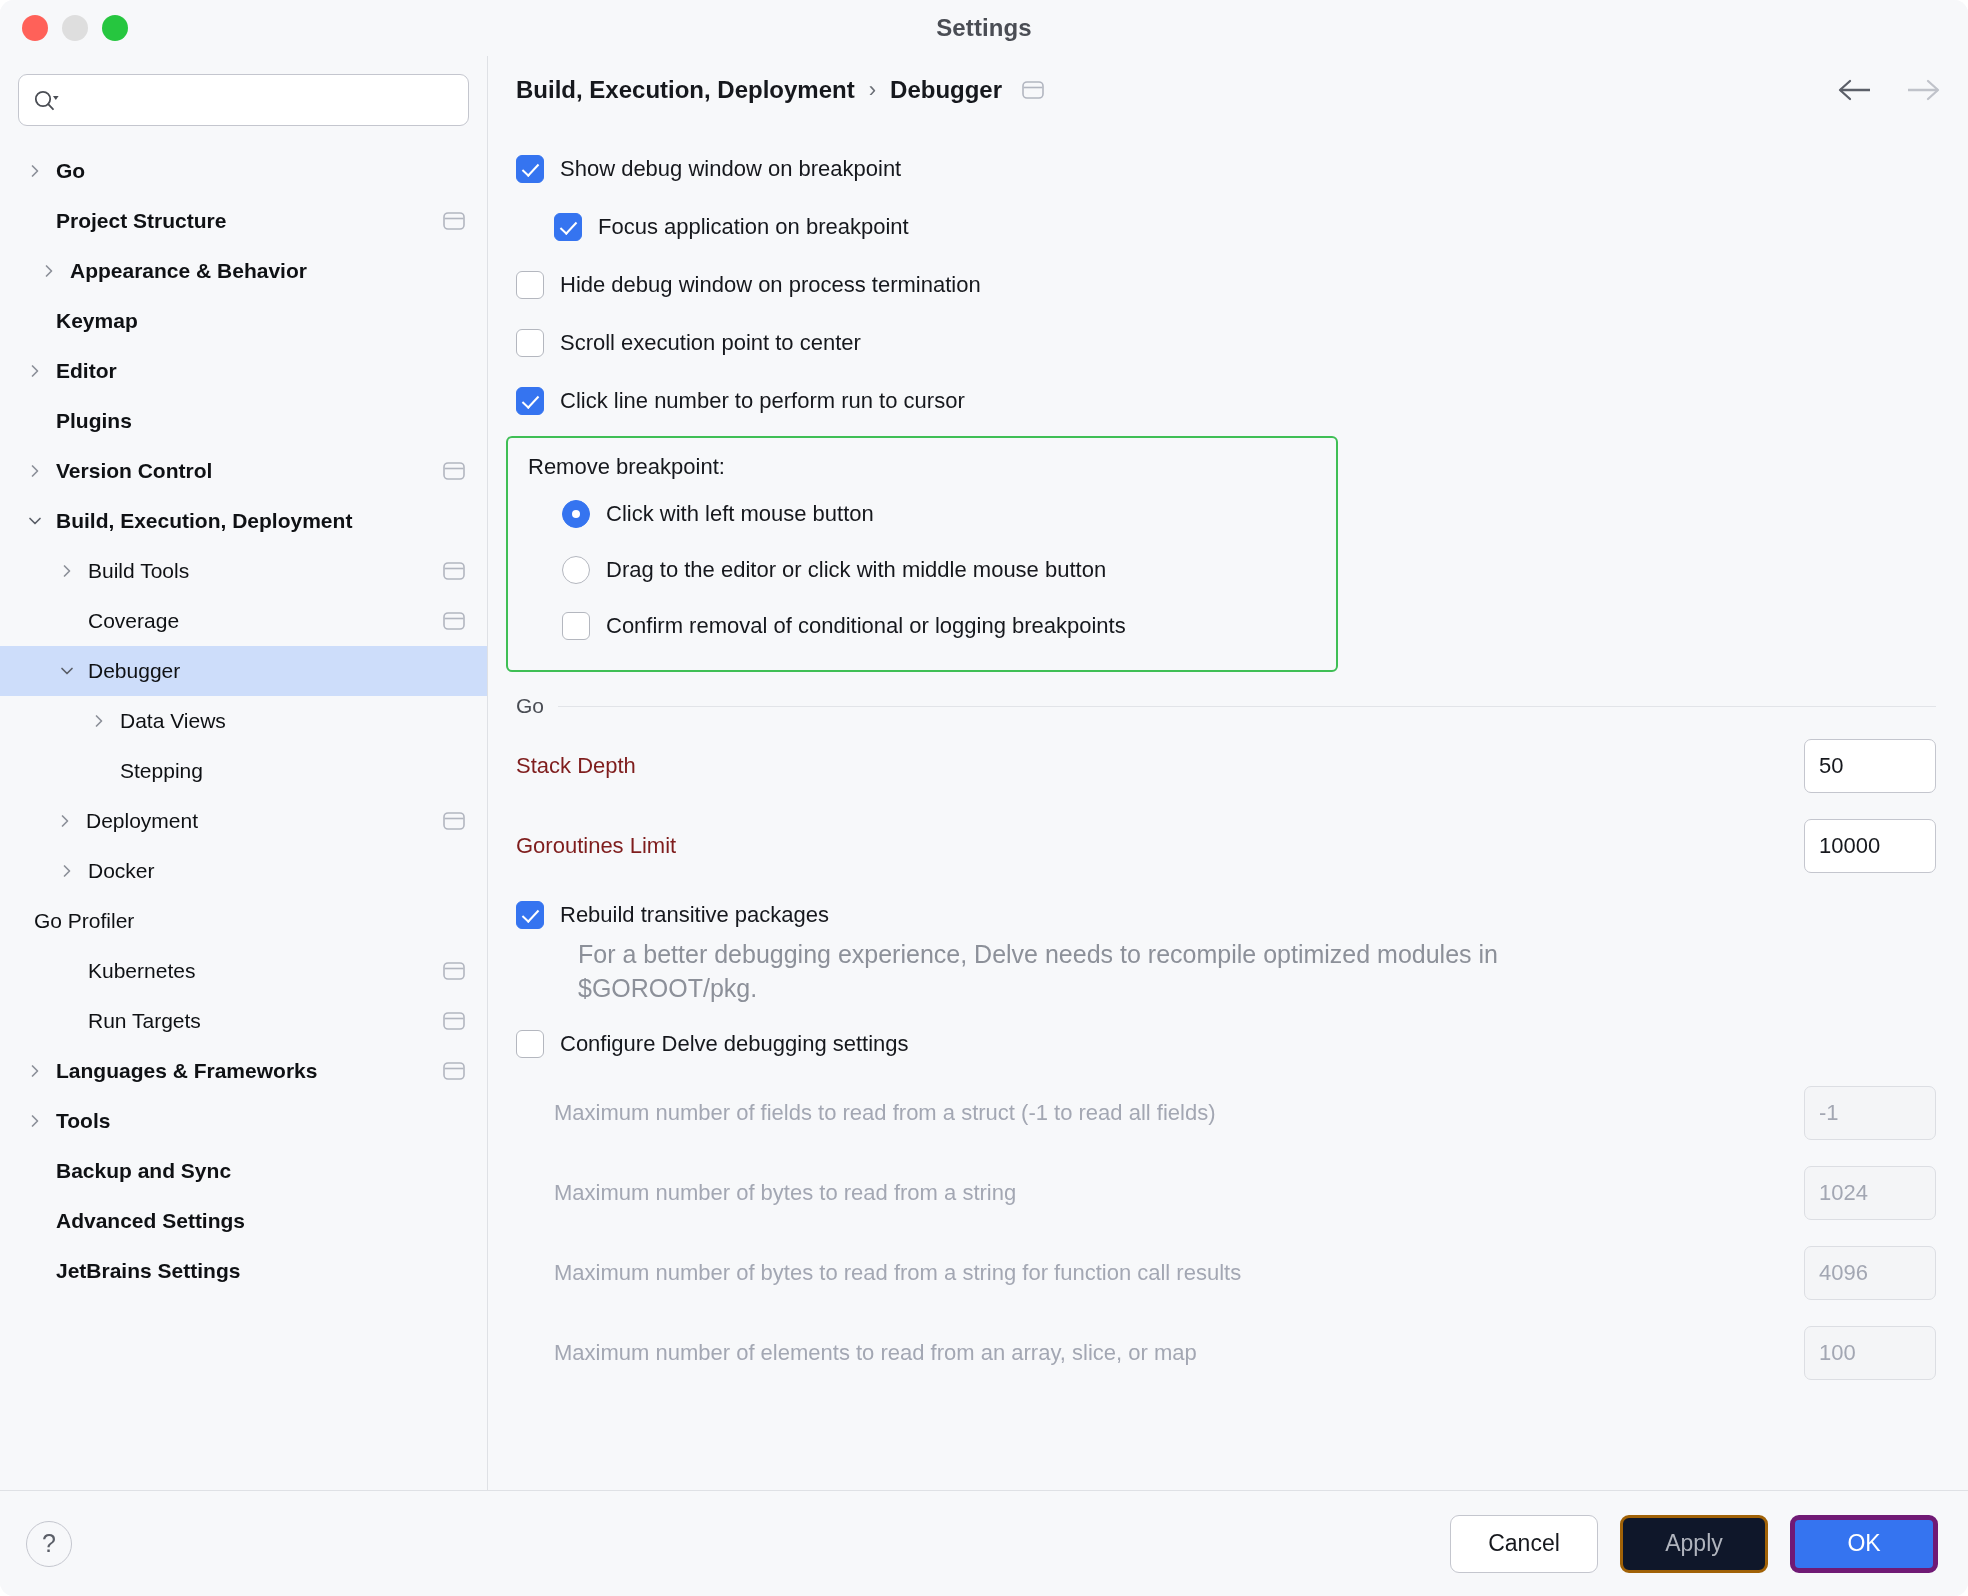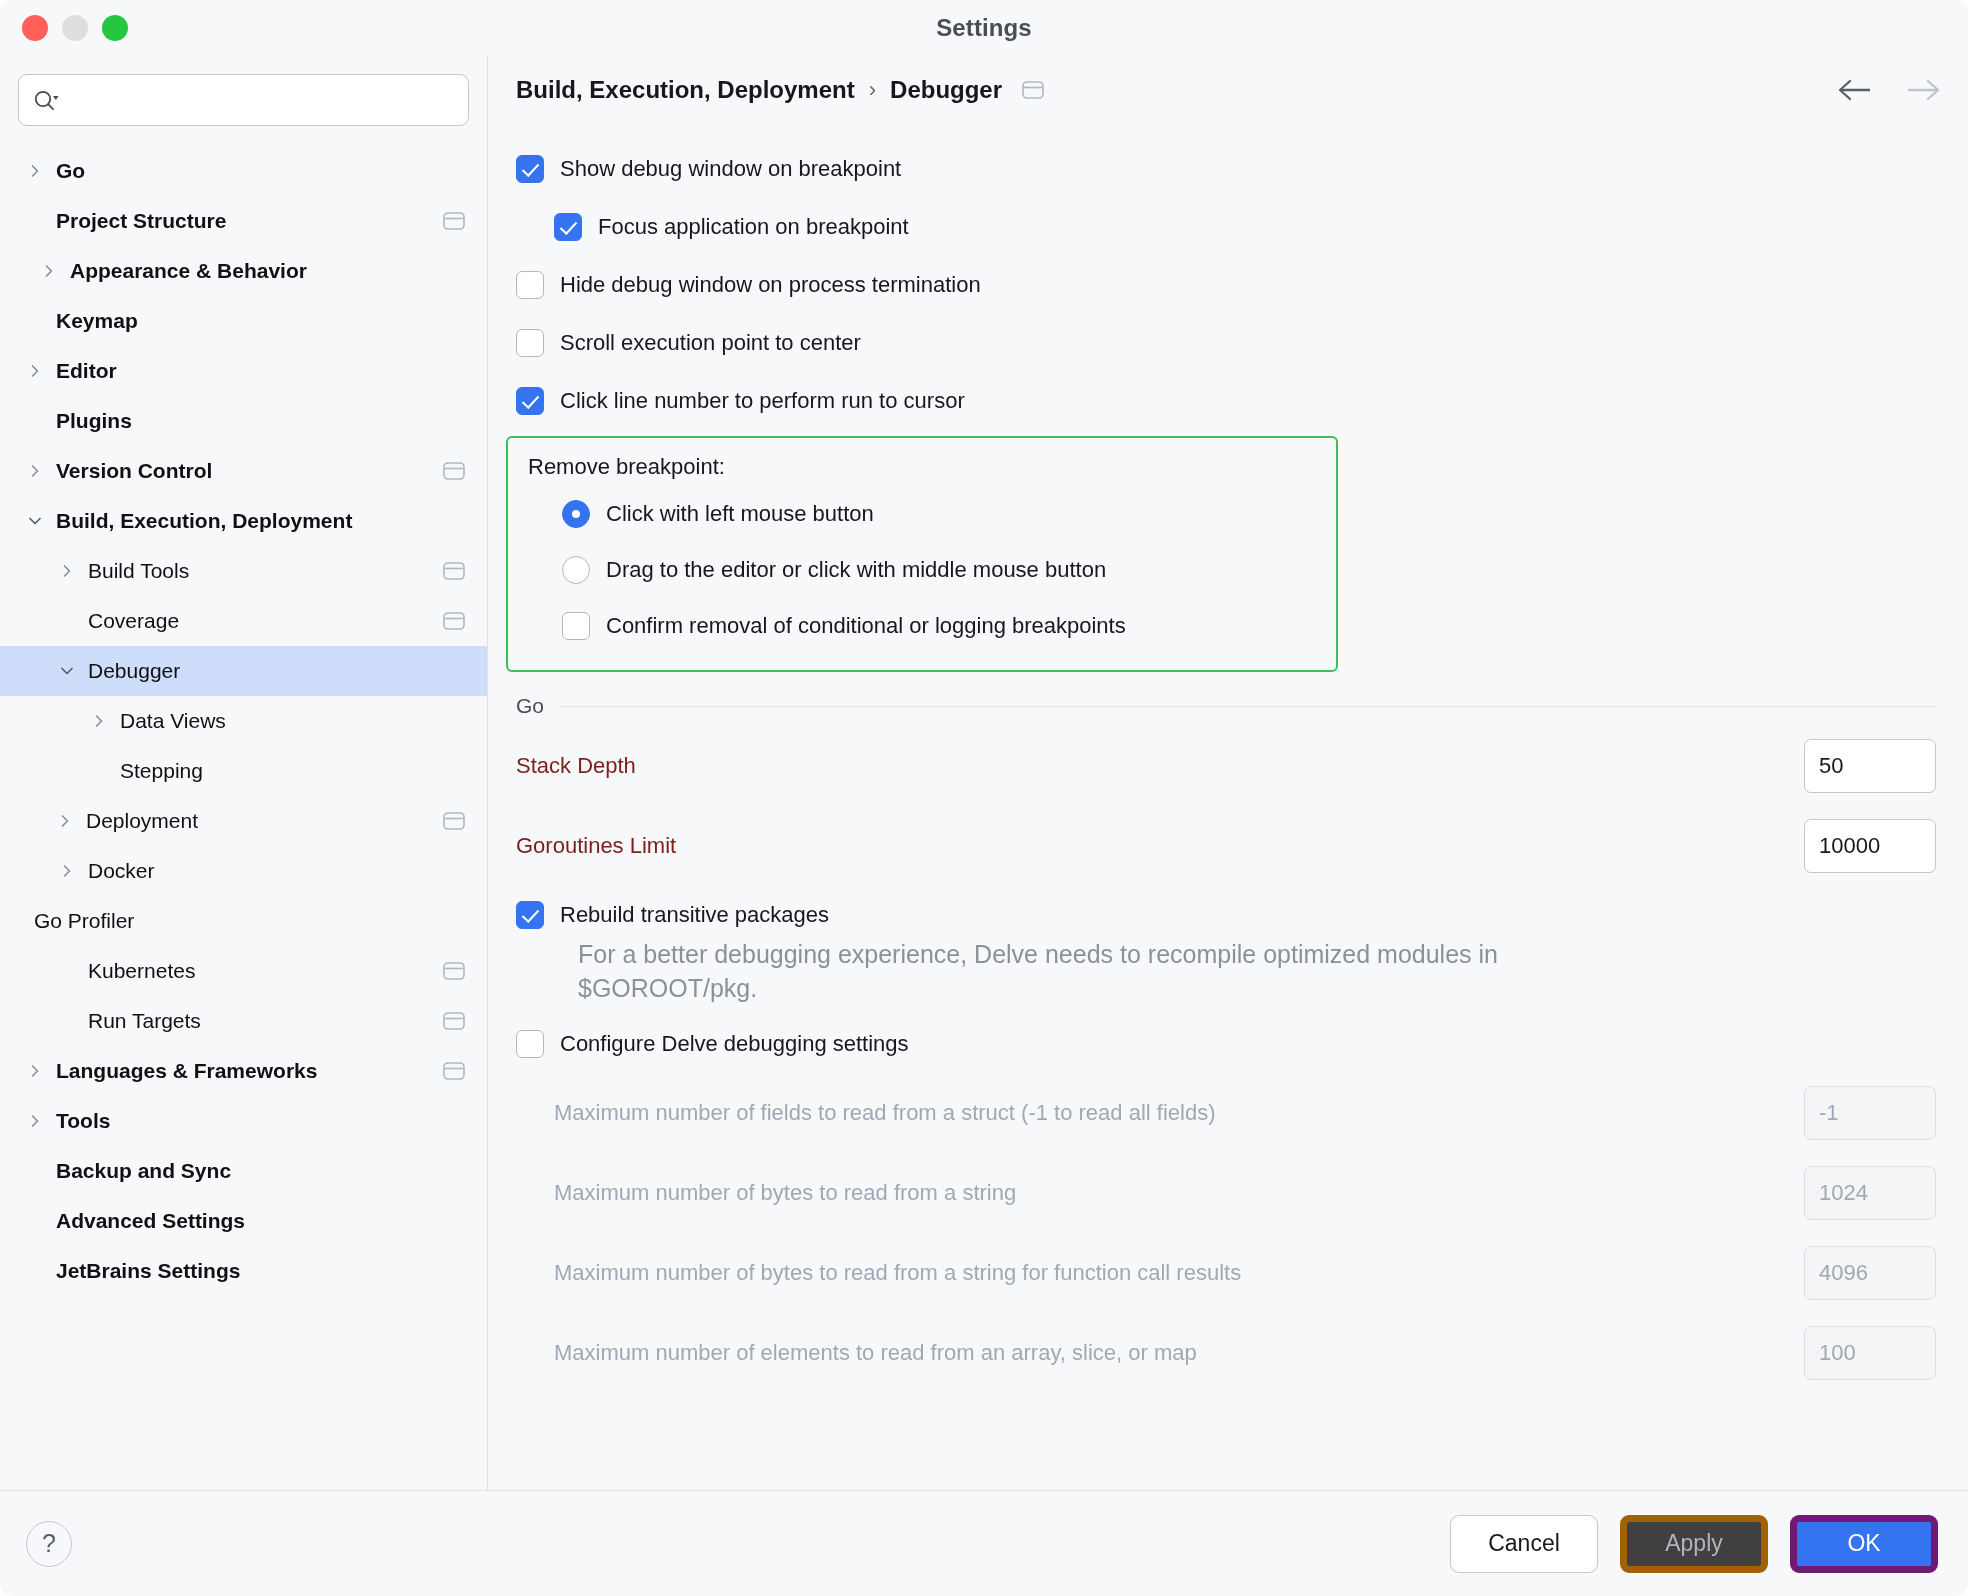--- a/index.html
+++ b/index.html
@@ -269,22 +269,22 @@
   .btn {
     min-width: 148px;
     height: 58px;
     border-radius: 9px;
     display: flex; align-items: center; justify-content: center;
     font-size: 23px;
     font-family: "Liberation Sans", sans-serif;
     padding: 0 26px;
   }
   .btn.secondary { background: #ffffff; border: 1px solid #c4c6ce; color: #16181d; }
-  .btn.disabled { background: #404040; border: 7px solid #a16207; color: #b0b4bd; }
-  .btn.primary { background: #3574f0; border: 7px solid #701a75; color: #ffffff; }
+  .btn.disabled { background: #0f172a; border: 3px solid #a16207; color: #b0b4bd; }
+  .btn.primary { background: #3574f0; border: 5px solid #701a75; color: #ffffff; }
 </style>
 </head>
 <body>
 
 <div class="window">
 
   <div class="titlebar">
     <div class="traffic">
       <span class="dot red"></span>
       <span class="dot yellow"></span>

